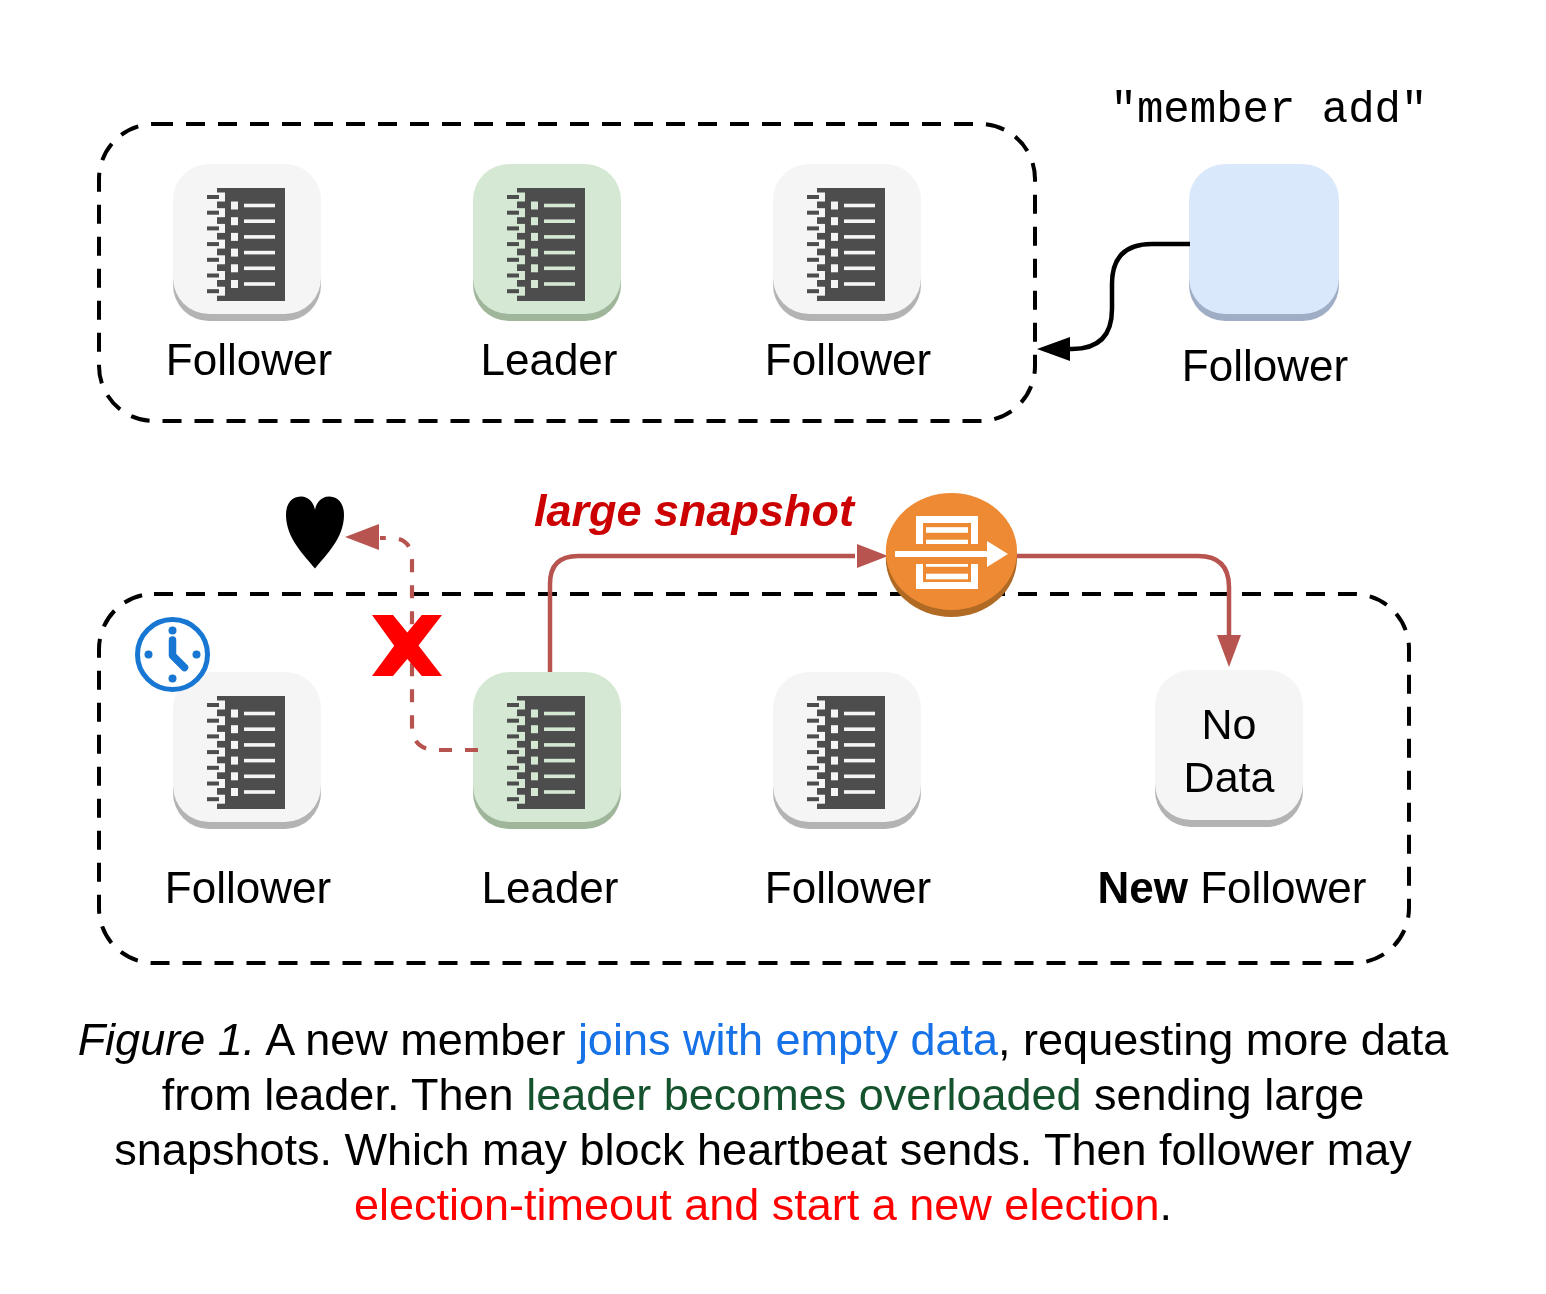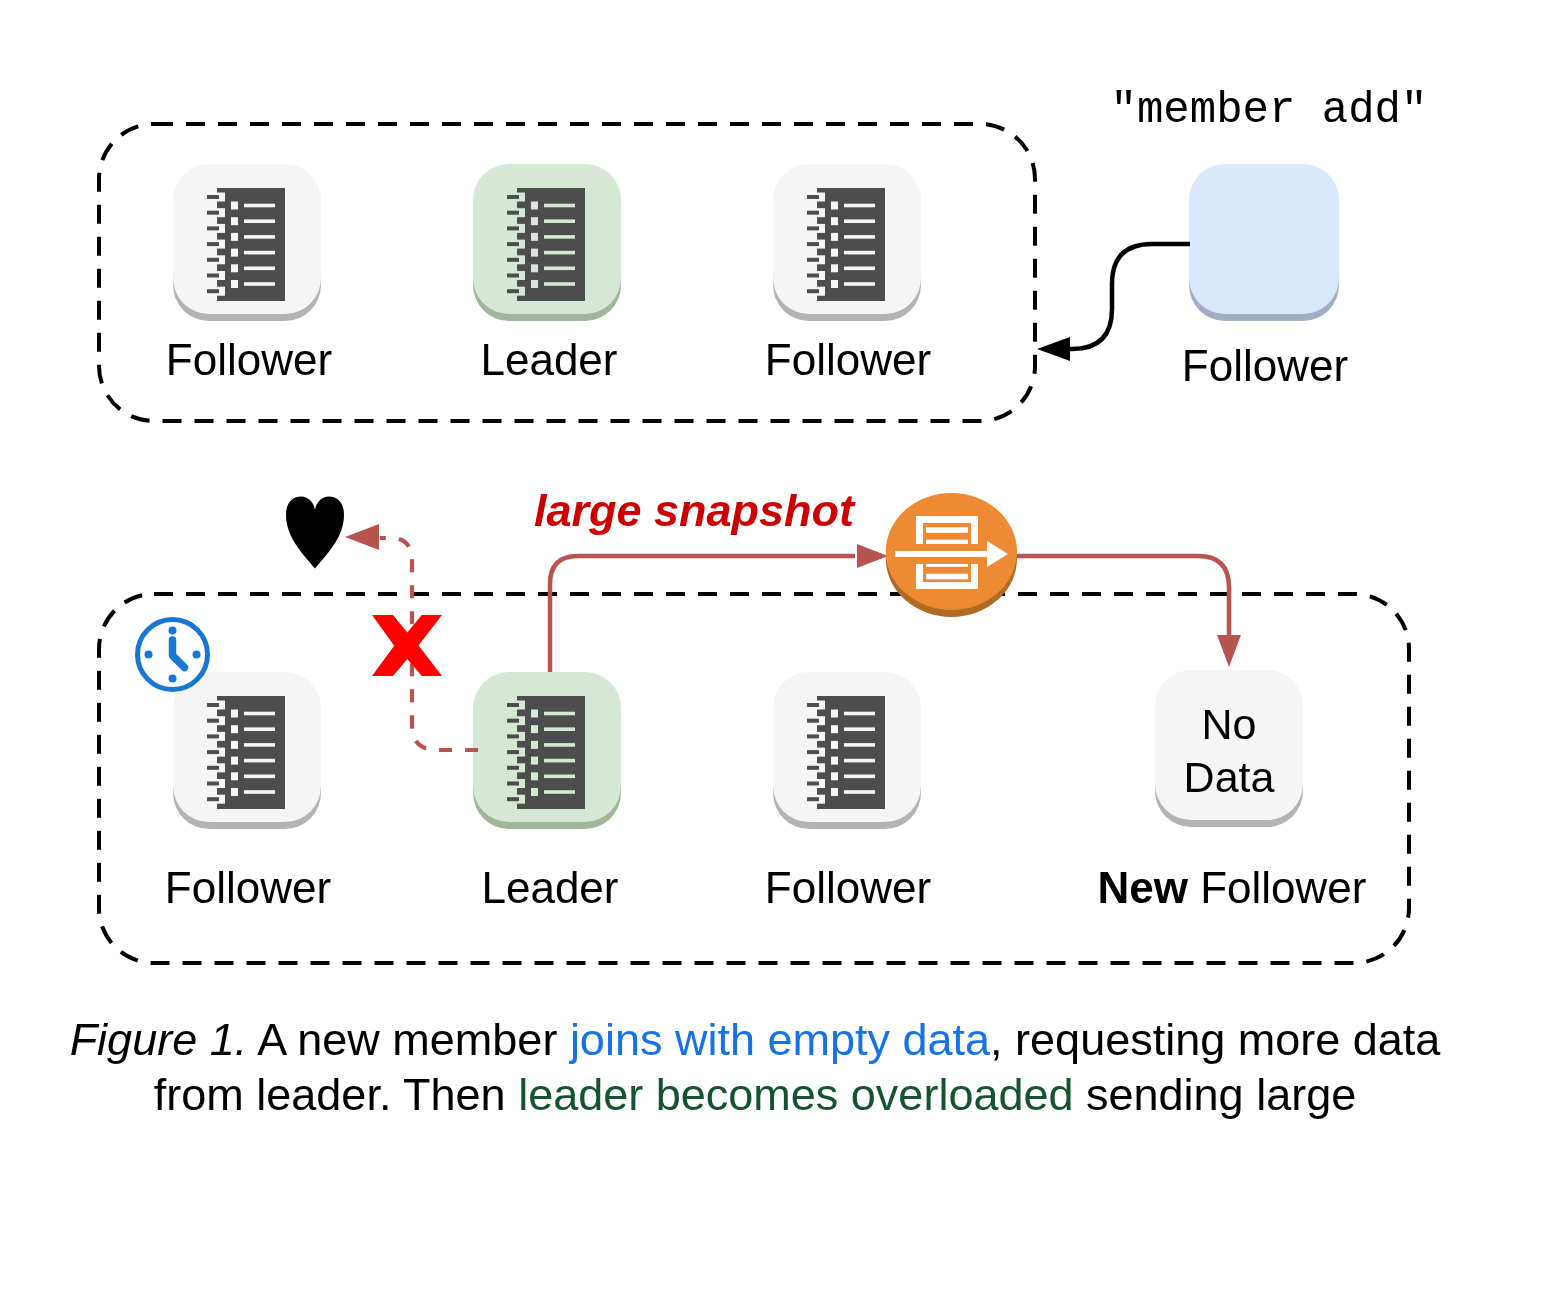--- a/index.html
+++ b/index.html
@@ -218,16 +218,18 @@
 <rect x="919.5" y="519.5" width="55" height="66" fill="none" stroke="#fff" stroke-width="7"></rect>
 <rect x="926" y="527.2" width="42" height="5.6" fill="#fff"></rect>
 <rect x="926" y="539.7" width="42" height="5.6" fill="#fff"></rect>
 <rect x="926" y="561.2" width="42" height="5.6" fill="#fff"></rect>
 <rect x="926" y="573.7" width="42" height="5.6" fill="#fff"></rect>
 <rect x="895" y="544" width="112" height="20" fill="#EE8A33"></rect>
 <rect x="895" y="551" width="95" height="6" fill="#fff"></rect>
 <polygon points="987,541 987,567 1008,554" fill="#fff"></polygon>
 <text x="534" y="526" font-size="45" font-style="italic" font-weight="bold" fill="#CC0000">large snapshot</text>
 </svg>
-<div style="position:absolute;left:5px;top:1012px;width:1500px;text-align:center;font-size:45px;line-height:55px;color:#000;">
+<div style="position:absolute;left:13px;top:1012px;width:1500px;text-align:center;font-size:45px;line-height:55px;color:#000;">
 <div><i>Figure 1.</i> A new member <span style="color:#1672E6">joins with empty data</span>, requesting more data</div>
 <div>from leader. Then <span style="color:#14532d">leader becomes overloaded</span> sending large</div>
+<div>snapshots. Which may block heartbeat sends. Then follower may</div>
+<div><span style="color:#FF0000">election-timeout and start a new election</span>.</div>
 </div>
 </div>
 </body></html>

